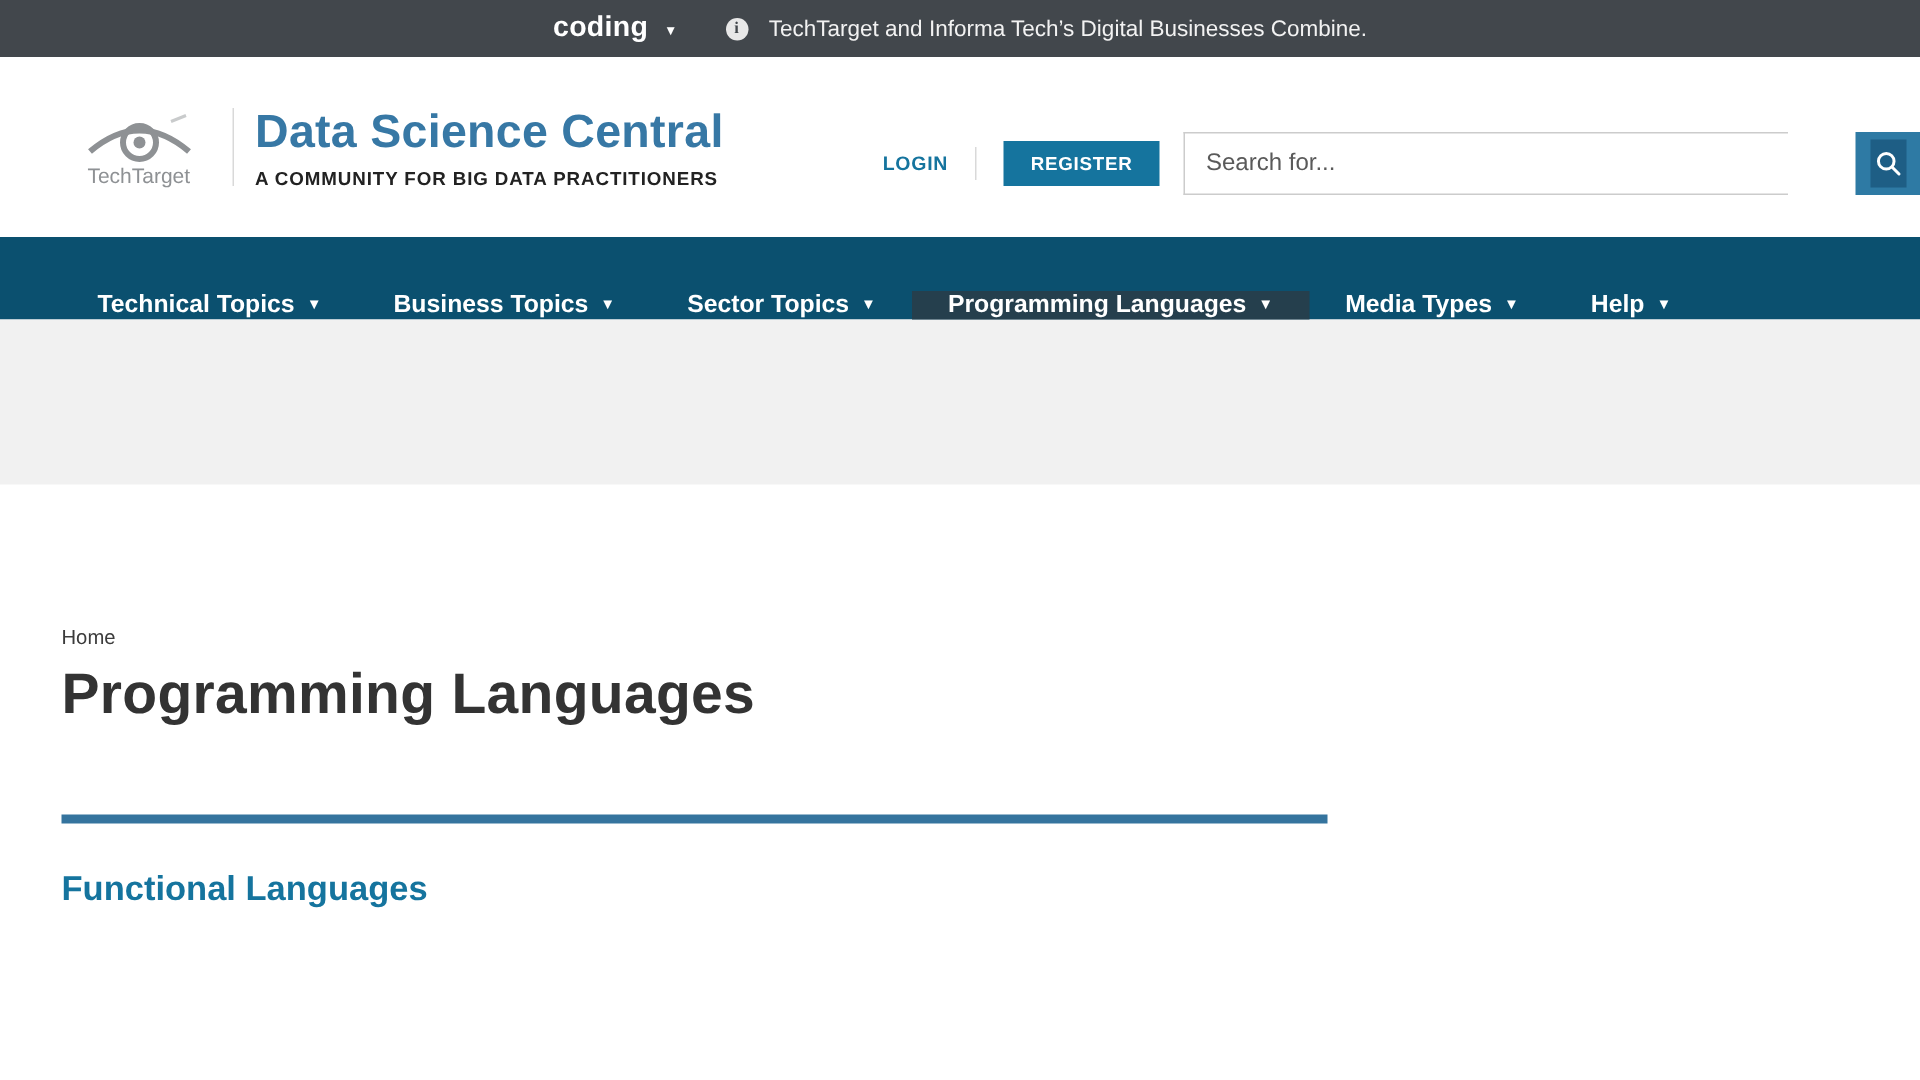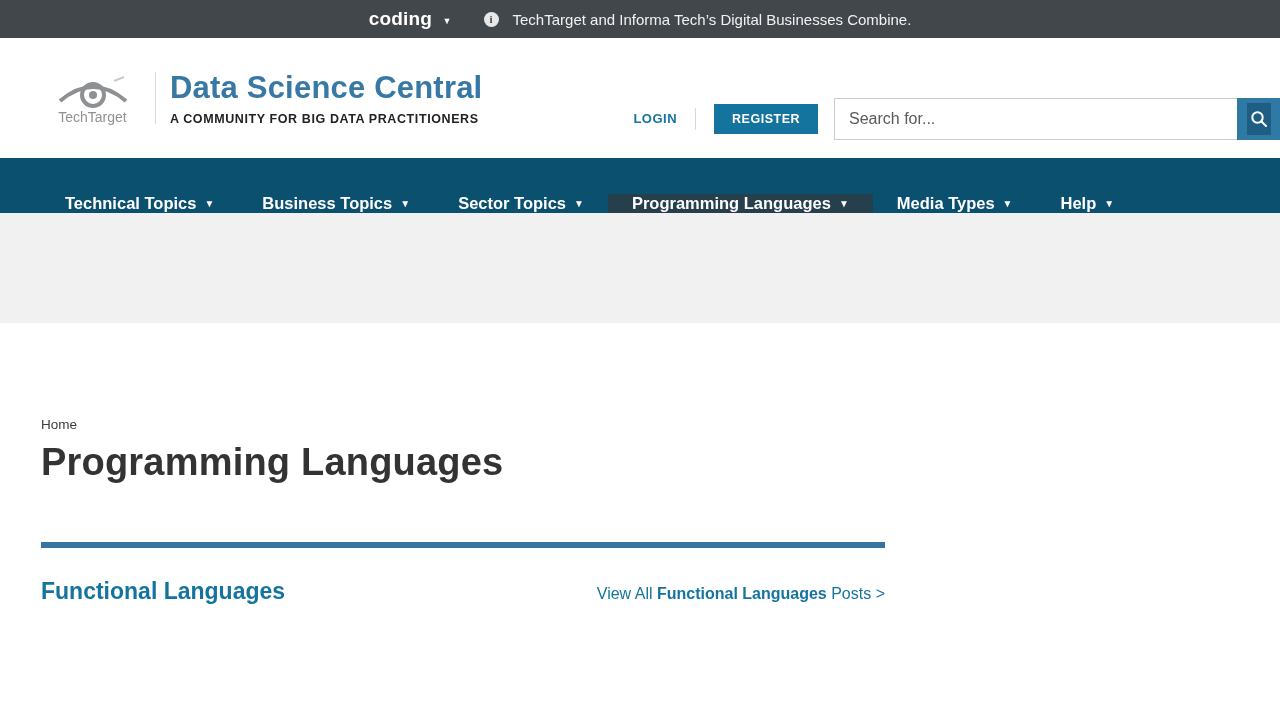--- a/index.html
+++ b/index.html
@@ -17,26 +17,26 @@
 
   
   .header { height: 120px; background: #ffffff; display: flex; align-items: center; position: relative; }
   .logo-block { margin-left: 40px; display: flex; flex-direction: column; align-items: center; width: 105px; }
   .logo-eye { width: 78px; height: 40px; }
   .logo-text { color: #8e9194; font-size: 14px; margin-top: -2px; }
   .logo-divider { width: 1px; height: 52px; background: #d9d9d9; margin: 0 14px 0 10px; }
   .title-block { display: flex; flex-direction: column; }
   .site-title { color: #3778a5; font-size: 31px; font-weight: bold; letter-spacing: 0.2px; }
   .site-tagline { color: #222222; font-size: 12.5px; font-weight: bold; letter-spacing: 0.6px; margin-top: 6px; }
-  .header-right { position: absolute; right: 0; top: 10px; height: 141px; display: flex; align-items: center; }
+  .header-right { position: absolute; right: 0; top: 0; height: 141px; display: flex; align-items: center; }
   .login-link { color: #15749e; font-size: 13px; font-weight: bold; letter-spacing: 0.5px; text-decoration: none; cursor: pointer; }
   .login-sep { width: 1px; height: 22px; background: #d9d9d9; margin: 0 18px; }
   .register-btn { background: #15749e; color: #ffffff; border: none; font-size: 12.5px; font-weight: bold;
     letter-spacing: 0.5px; padding: 8px 18px; cursor: pointer; font-family: "Liberation Sans", sans-serif; }
-  .search-wrap { display: flex; margin-left: 16px; height: 42px; }
+  .search-wrap { display: flex; margin-left: 16px; height: 42px; gap: 45px; }
   .search-input { width: 403px; height: 42px; border: 1px solid #cccccc; border-right: none; padding: 0 14px;
     font-size: 16px; color: #333; outline: none; font-family: "Liberation Sans", sans-serif; }
   .search-input::placeholder { color: #5a5a5a; }
   .search-btn { width: 43px; height: 42px; background: #2e7aa4; border: none; cursor: pointer;
     display: flex; align-items: center; justify-content: center; position: relative; }
   .search-btn .inner-sq { position: absolute; width: 24px; height: 32px; background: rgba(10,60,95,0.45); }
   .search-btn svg { position: relative; z-index: 1; }
 
   
   .navbar { height: 55px; background: #0b506f; display: flex; align-items: flex-end; padding-left: 41px; }
@@ -133,17 +133,16 @@
 
 <div class="ad-space"></div>
 
 <div class="content">
   <div class="main-col">
     <span class="breadcrumb">Home</span>
     <h1 class="page-title">Programming Languages</h1>
     <div class="section-divider"></div>
     <div class="section-row">
       <span class="section-title">Functional Languages</span>
-      <a class="view-all"><span>View All </span><span class="bold">Functional Languages</span><span> Posts &gt;</span></a>
     </div>
   </div>
 
 </div>
 
 </body></html>

